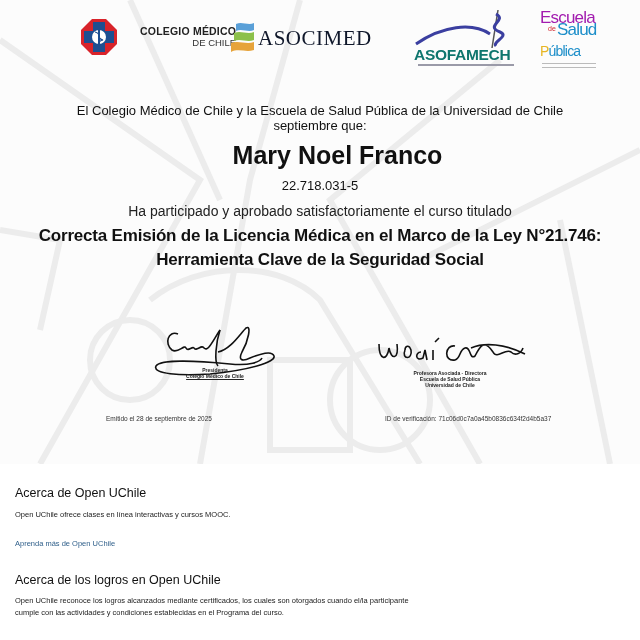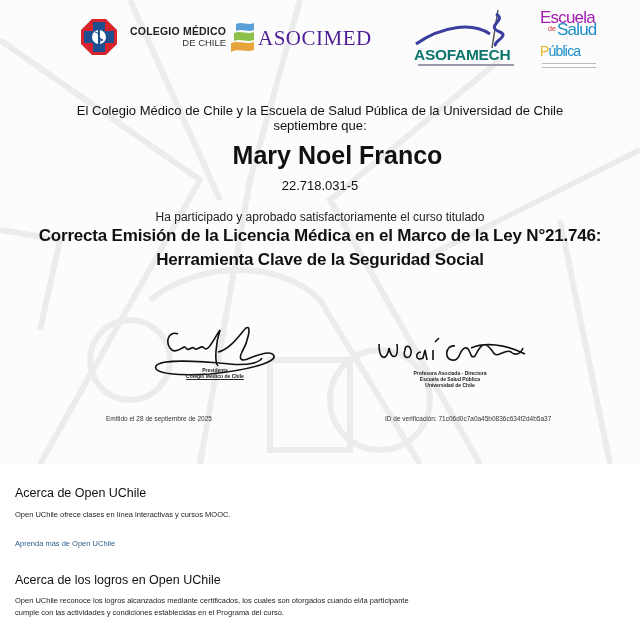--- a/index.html
+++ b/index.html
@@ -6,44 +6,44 @@
   html, body { width: 640px; height: 640px; overflow: hidden; background: #ffffff; }
   body { font-family: "Liberation Sans", "DejaVu Sans", sans-serif; color: #111; position: relative; }
 
   .cert { position: absolute; left: 0; top: 0; width: 640px; height: 464px; background: #fcfcfc; overflow: hidden; }
   .watermark { position: absolute; left: 0; top: 0; width: 640px; height: 464px; pointer-events: none; }
 
   .logos { position: absolute; top: 0; left: 0; width: 640px; height: 80px; }
   .logo { position: absolute; display: flex; align-items: center; }
   .logo-colmed { left: 80px; top: 18px; }
   .logo-colmed .cross { width: 38px; height: 38px; position: relative; }
-  .logo-colmed .txt { margin-left: 12px; line-height: 11px; }
+  .logo-colmed .txt { margin-left: 22px; line-height: 11px; }
   .logo-colmed .t1 { font-weight: bold; font-size: 10.5px; color: #222; letter-spacing: 0.2px; }
   .logo-colmed .t2 { font-size: 9.5px; color: #333; text-align: right; }
 
   .logo-asocimed { left: 230px; top: 22px; }
-  .logo-asocimed .txt { font-family: "Liberation Serif", serif; font-size: 21px; color: #4c1d95; margin-left: 2px; letter-spacing: 0.5px; }
+  .logo-asocimed .txt { font-family: "Liberation Serif", serif; font-size: 21px; color: #0f172a; margin-left: 2px; letter-spacing: 0.5px; }
 
   .logo-asofamech { left: 412px; top: 8px; width: 105px; height: 62px; }
   .logo-asofamech .txt { position: absolute; left: 2px; top: 38px; font-weight: bold; font-size: 15.5px; color: #0f766e; letter-spacing: -0.3px; }
   .logo-asofamech .sub { position: absolute; left: 6px; top: 56px; width: 96px; height: 2px; background: #9a9aa8; }
 
   .logo-esp { left: 540px; top: 8px; width: 60px; height: 66px; font-family: "Liberation Sans Narrow", "Liberation Sans", sans-serif; }
   .logo-esp .e1 { position: absolute; left: 0; top: 0; font-size: 17px; color: #a21caf; letter-spacing: -0.8px; }
   .logo-esp .e2 { position: absolute; left: 8px; top: 17px; font-size: 7px; color: #d0242c; }
   .logo-esp .e3 { position: absolute; left: 17px; top: 12px; font-size: 17px; color: #1c8ec9; letter-spacing: -0.8px; }
   .logo-esp .e4 { position: absolute; left: 0; top: 35px; font-size: 14px; color: #e7b624; letter-spacing: -0.8px; }
   .logo-esp .e4 span { color: #1c8ec9; }
   .logo-esp .e5 { position: absolute; left: 2px; top: 55px; width: 54px; height: 5px; border-top: 1px solid #bbb; border-bottom: 1px solid #bbb; }
 
   .center { position: absolute; left: 0; width: 640px; text-align: center; }
   .intro { top: 103px; font-size: 13px; line-height: 15px; color: #111; }
   .name { top: 141px; font-size: 25px; font-weight: bold; color: #111; padding-left: 35px; }
   .rut { top: 178px; font-size: 13px; color: #111; }
-  .participated { top: 210px; font-size: 12px; color: #222; }
+  .participated { top: 203px; font-size: 14px; color: #222; }
   .course { top: 224px; font-size: 17px; line-height: 24px; font-weight: bold; color: #111; letter-spacing: -0.2px; }
   .realized { top: 276px; font-size: 12.5px; line-height: 19px; color: #222; }
 
   .sig { position: absolute; }
   .sig1 { left: 150px; top: 322px; width: 130px; height: 75px; }
   .sig2 { left: 375px; top: 330px; width: 160px; height: 70px; }
   .sig-lines { position: absolute; text-align: center; font-size: 5px; line-height: 6px; font-weight: bold; color: #222; }
   .sig1 .sig-lines { left: 15px; top: 45px; width: 100px; }
   .sig2 .sig-lines { left: 20px; top: 40px; width: 110px; }
   .sig-lines .u { text-decoration: underline; }

